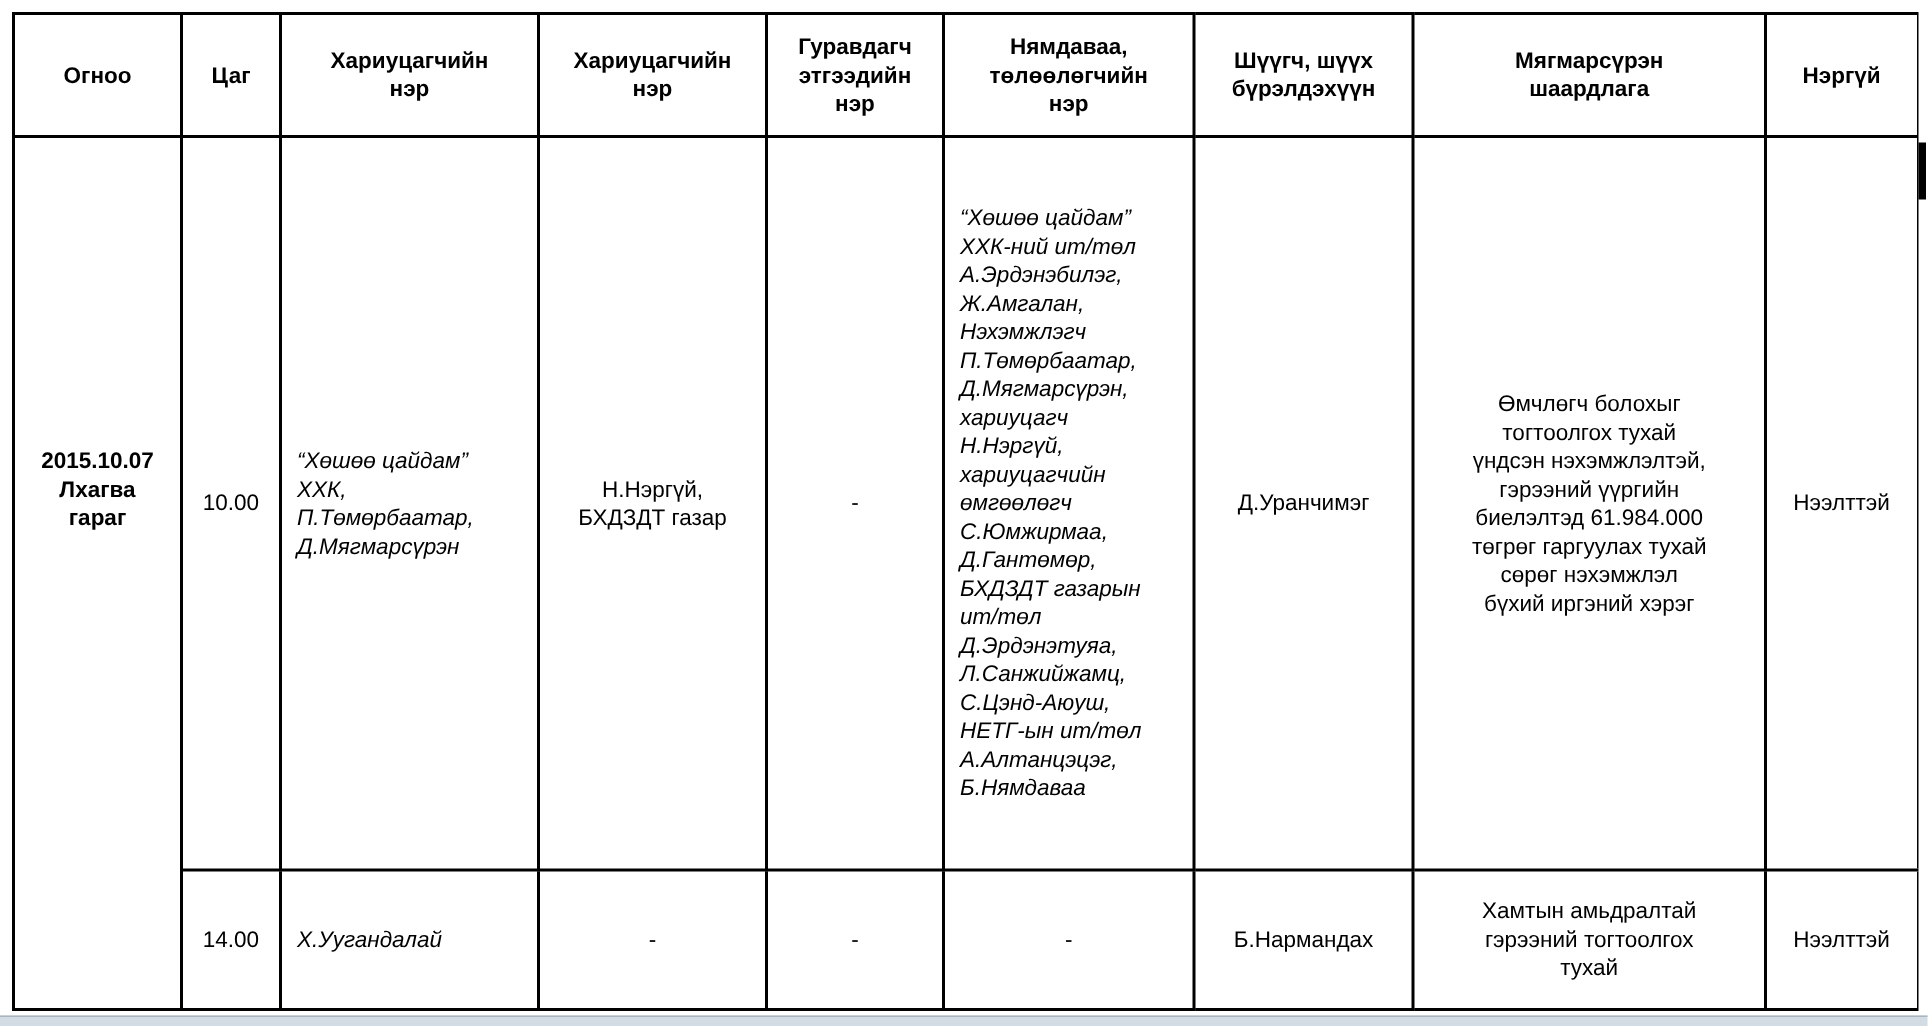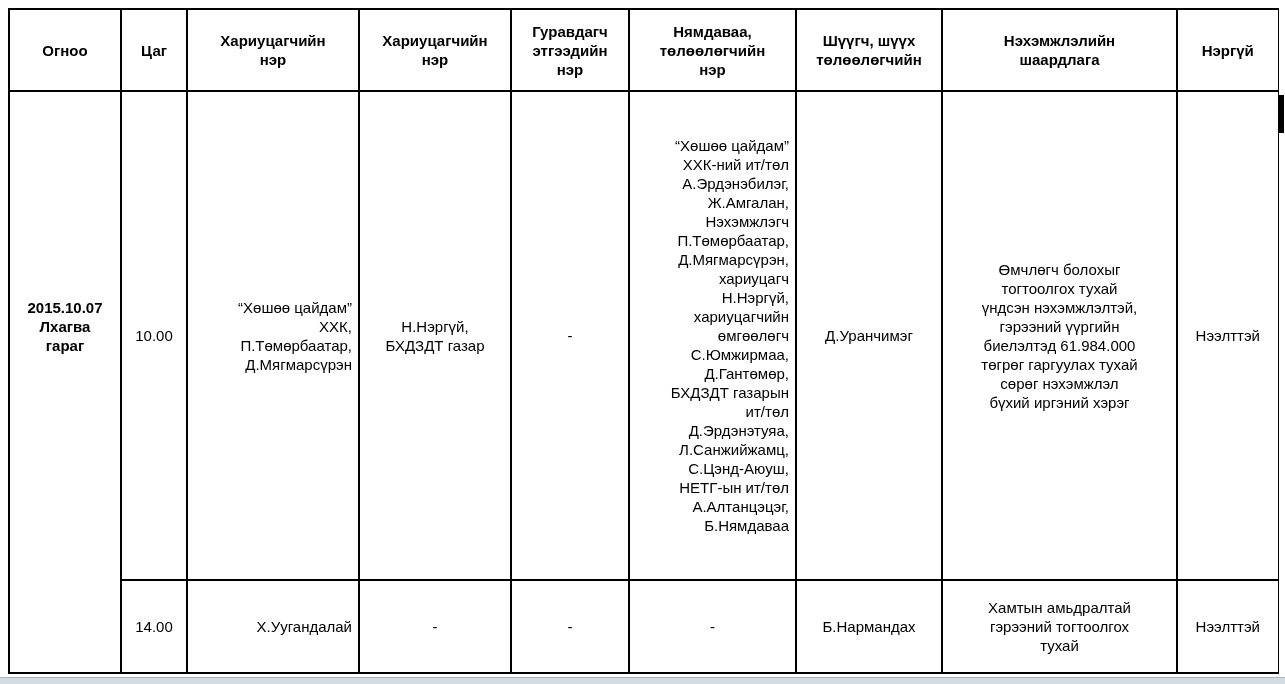--- a/index.html
+++ b/index.html
@@ -24,21 +24,21 @@
     overflow: hidden;
     word-wrap: break-word;
   }
   .court th { font-weight: bold; }
   .court th:last-child, .court td:last-child { border-right-width: 1px; }
 
   tr.hdr { height: 82px; }
   tr.r1  { height: 489px; }
   tr.r2  { height: 93px; }
 
-  td.left { text-align: right; padding-left: 10px; }
+  td.left { text-align: left; padding-left: 10px; font-style: italic; }
   td.date { font-weight: bold; padding-bottom: 114px; margin-top: 20px; }
   td.up   { }
 
   .vthumb {
     position: absolute; left: 1279px; top: 95px;
     width: 5px; height: 38px; background: #000000;
   }
   .hscroll {
     position: absolute; left: 0; top: 677px;
     width: 1285px; height: 7px;
@@ -71,22 +71,22 @@
 нэр</th>
         <th>Хариуцагчийн
 нэр</th>
         <th>Гуравдагч
 этгээдийн
 нэр</th>
         <th>Нямдаваа,
 төлөөлөгчийн
 нэр</th>
         <th>Шүүгч, шүүх
-төлөөлөгчийн</th>
-        <th>Нэхэмжлэлийн
+бүрэлдэхүүн</th>
+        <th>Мягмарсүрэн
 шаардлага</th>
         <th>Нэргүй</th>
       </tr>
     </thead>
     <tbody>
       <tr class="r1">
         <td class="date" rowspan="2">2015.10.07
 Лхагва
 гараг</td>
         <td class="up">10.00</td>

